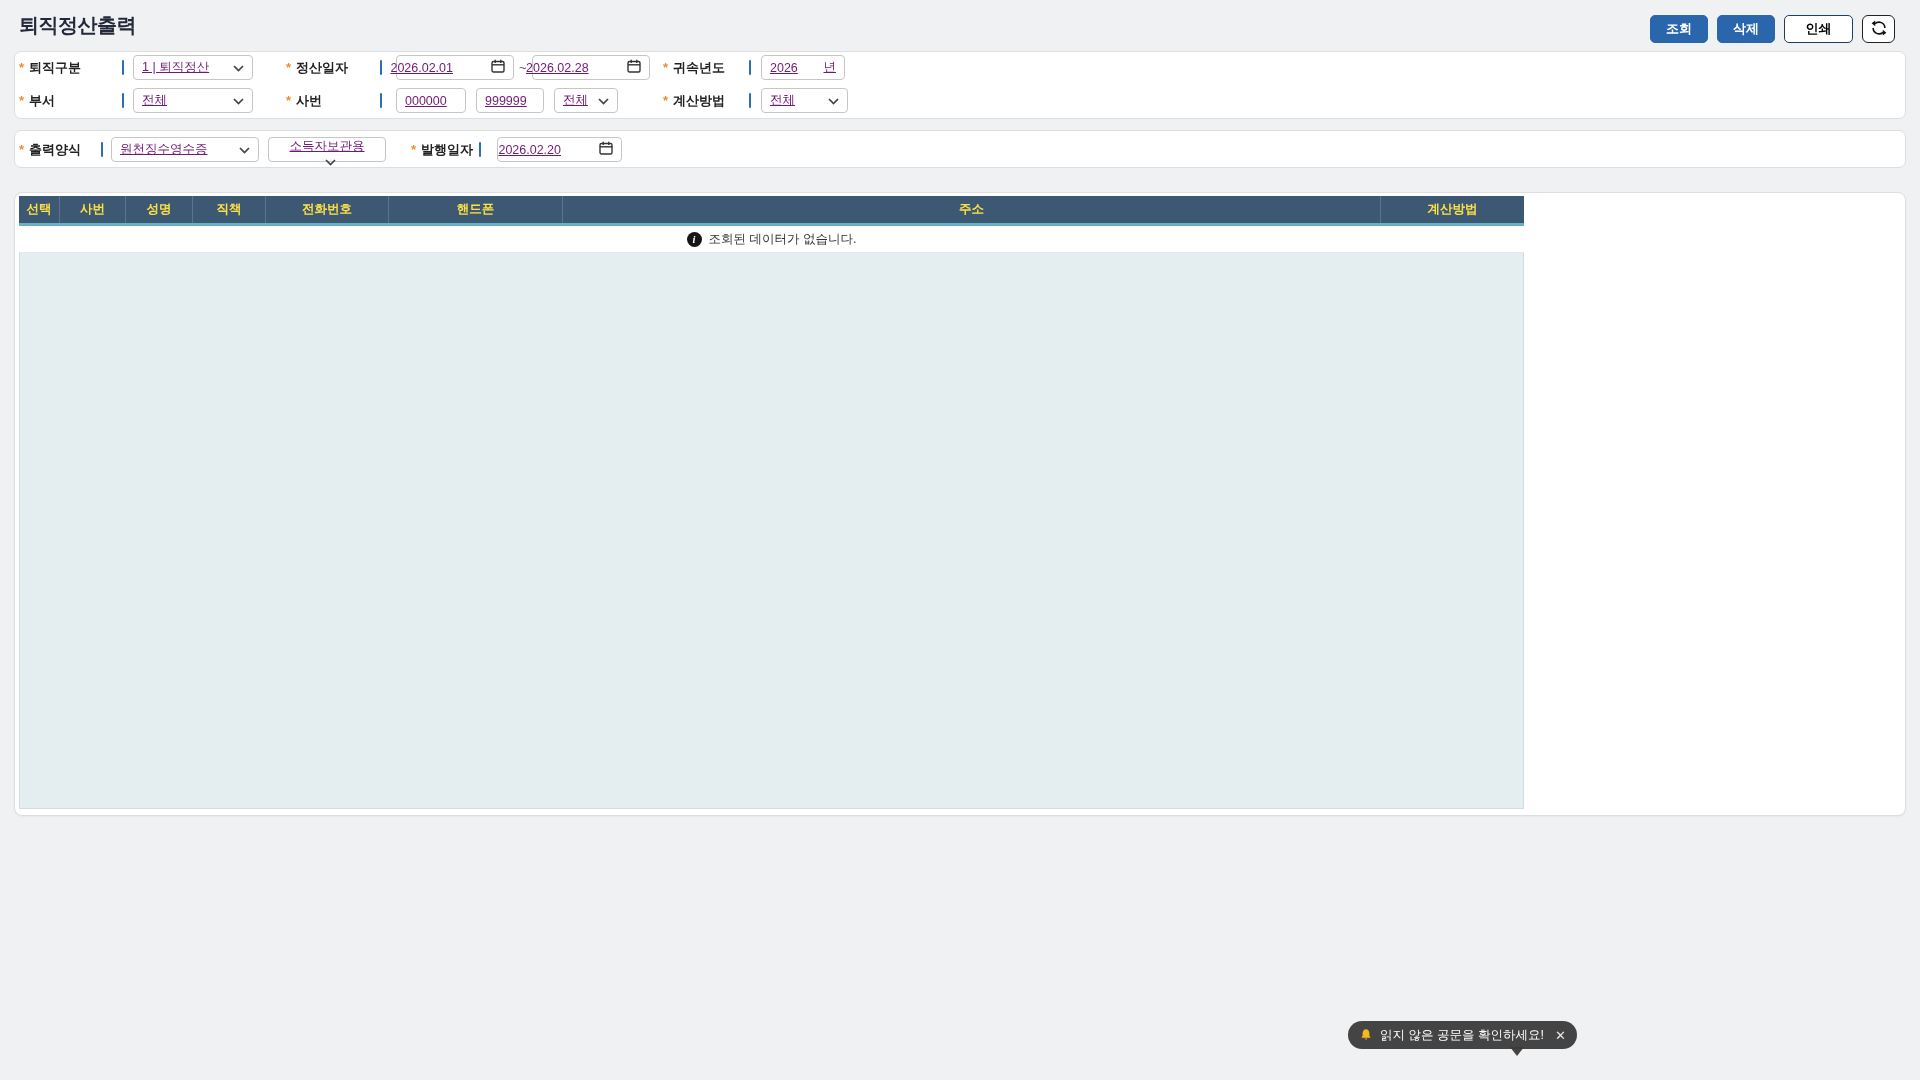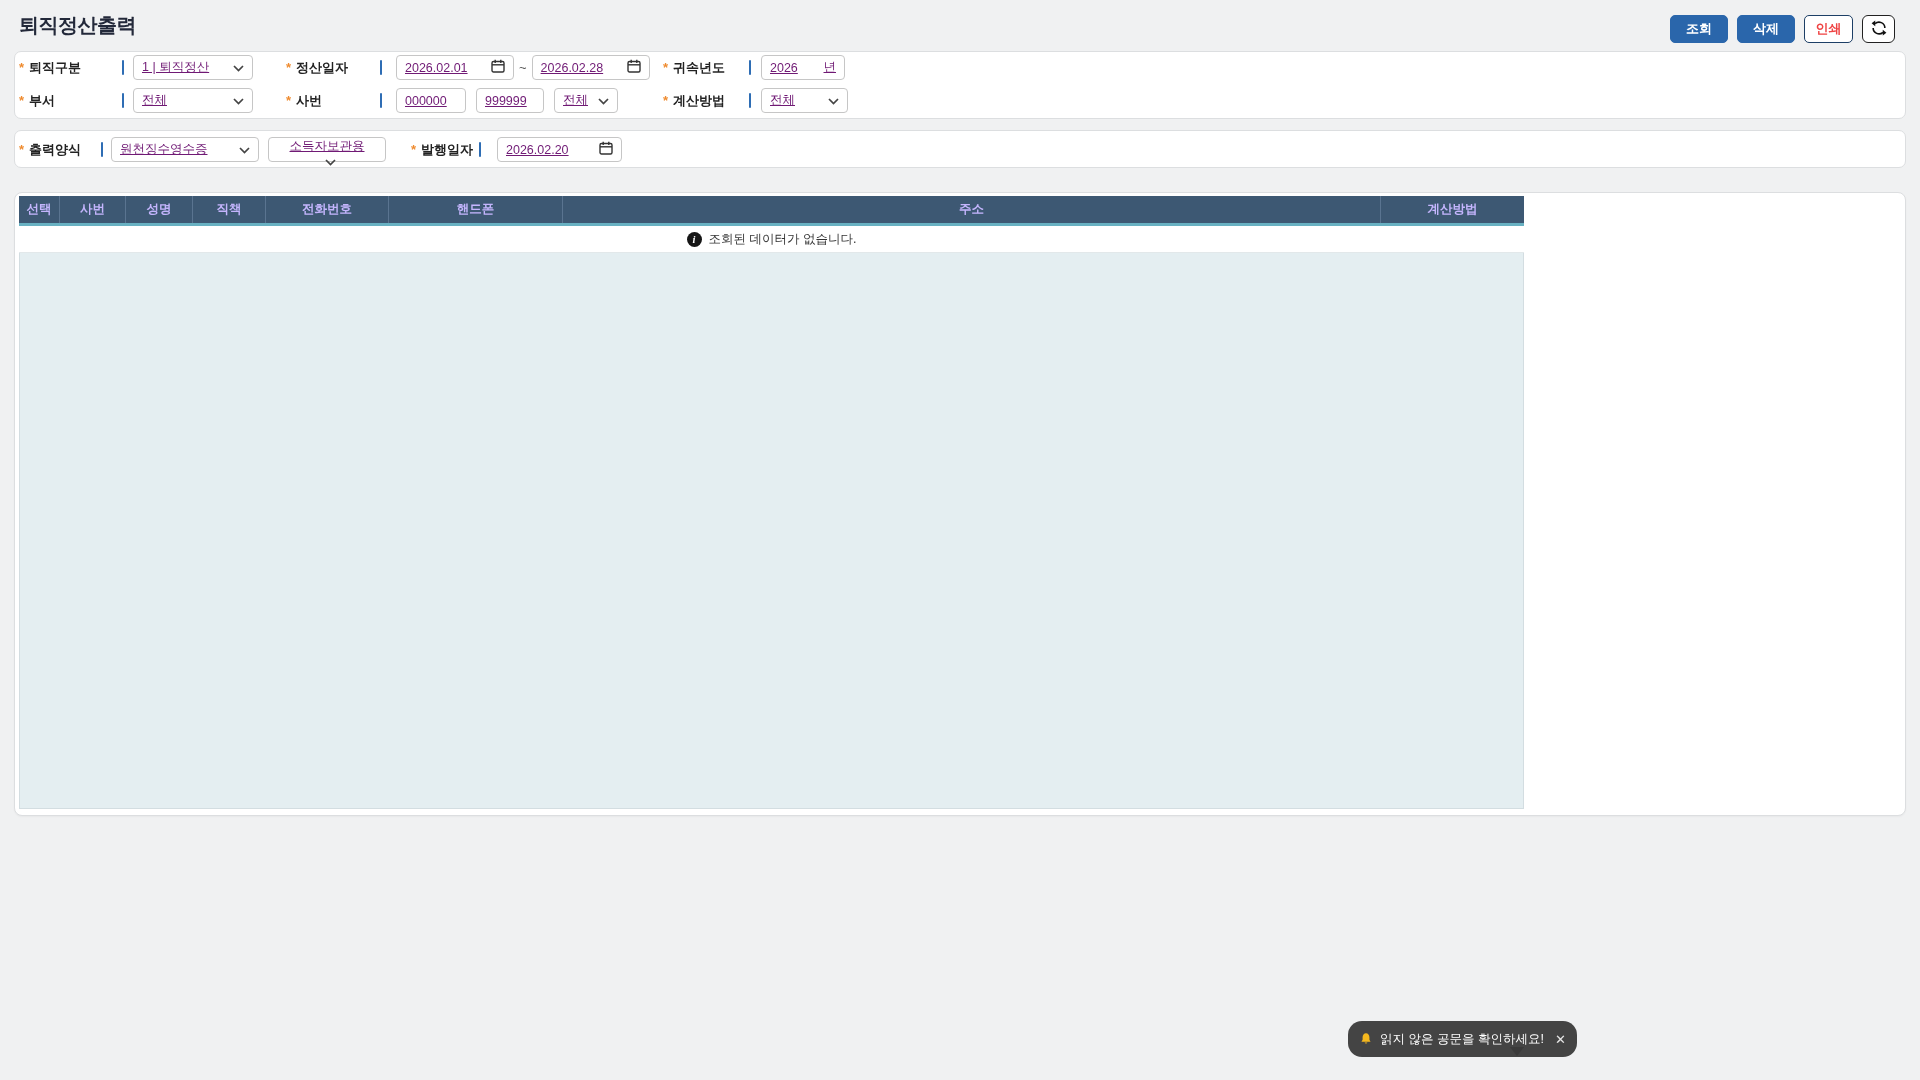--- a/index.html
+++ b/index.html
@@ -17,50 +17,50 @@
   }
   .toolbar {
     position:absolute; right:25px; top:15px;
     display:flex; gap:9px; align-items:center;
   }
   .btn {
     height:28px; border-radius:5px; font-size:13px; font-weight:700;
     display:flex; align-items:center; justify-content:center; cursor:pointer;
   }
   .btn-primary { background:#2a66ab; color:#ffffff; width:58px; border:1px solid #2a66ab; }
-  .btn-outline-blue { background:#fff; color:#ef4444; width:49px; border:1.5px solid #1d3f66; }
+  .btn-outline-blue { background:#fff; color:#000000; width:69px; border:1.5px solid #1d3f66; }
   .btn-icon { background:#fff; border:1.5px solid #222; width:33px; border-radius:6px; }
   
   .panel {
     position:absolute; left:14px; width:1892px;
     background:#fff; border:1px solid #dcdee0; border-radius:7px;
   }
   #filter-panel { top:51px; height:68px; }
   #output-panel { top:130px; height:38px; }
   #grid-panel   { top:192px; height:624px; border-radius:8px; box-shadow:0 1px 2px rgba(0,0,0,0.04); }
   .frow { position:absolute; left:0; right:0; height:25px; }
   .fg { position:absolute; display:flex; align-items:center; height:25px; }
   .lbl { display:flex; align-items:center; gap:5px; font-size:13px; font-weight:700; color:#222; }
   .req { color:#ef8b2f; font-weight:700; font-size:13px; }
   .sep { width:2px; height:15px; background:#2e6db4; border-radius:1px; flex:none; }
   .select, .tinput, .dinput {
     height:25px; border:1px solid #c6c6c6; border-radius:4px; background:#fff;
     display:flex; align-items:center; font-size:12.5px; color:#701a75; padding:0 8px;text-decoration:underline;
   }
   .select { justify-content:space-between; cursor:pointer; }
-  .dinput { justify-content:space-between; cursor:pointer; }
+  .dinput { justify-content:flex-end; cursor:pointer;gap:38px; }
   .suffix-box { justify-content:space-between; }
   .tilde { font-size:13px; color:#555; margin:0 5px; }
   .chev { flex:none; margin-left:6px; }
   
   .grid-table { position:absolute; left:4px; top:3px; width:1505px; }
   .ghead { display:flex; height:27px; background:#3d5873; }
   .gh-cell {
     display:flex; align-items:center; justify-content:center;
-    color:#c4b5fd; font-size:12.5px; font-weight:700;
+    color:#fde047; font-size:12.5px; font-weight:700;
     border-right:1px solid #5a7490; cursor:pointer;
   }
   .gh-cell:last-child { border-right:none; }
   .gh-cell:nth-child(1){width:41px}
   .gh-cell:nth-child(2){width:66px}
   .gh-cell:nth-child(3){width:67px}
   .gh-cell:nth-child(4){width:73px}
   .gh-cell:nth-child(5){width:123px}
   .gh-cell:nth-child(6){width:174px}
   .gh-cell:nth-child(7){width:818px}
@@ -71,21 +71,21 @@
     gap:7px; font-size:12.5px; color:#333; border-bottom:1px solid #e2e8ea;
   }
   .info-ic {
     width:15px; height:15px; border-radius:50%; background:#161616; color:#fff;
     font-size:10.5px; font-weight:700; display:flex; align-items:center; justify-content:center;
     font-family:"Liberation Serif",serif; font-style:italic;
   }
   .grid-fill { height:556px; background:#e4eef1; border:1px solid #d3dde1; border-top:none; }
   
   .toast {
-    position:absolute; left:1348px; top:1021px; height:36px;
+    position:absolute; left:1348px; top:1021px; height:28px;
     background:rgba(58,58,58,0.95); border-radius:14px;
     display:flex; align-items:center; padding:8px 11px; gap:7px; color:#fff;
   }
   .toast::after {
     content:""; position:absolute; left:162px; top:26px;
     border-left:7px solid transparent; border-right:7px solid transparent;
     border-top:9px solid rgba(58,58,58,0.95);
   }
   .toast-text { font-size:12.5px; white-space:nowrap; }
   .toast-close { font-size:13px; color:#e8e8e8; margin-left:4px; cursor:pointer; }

